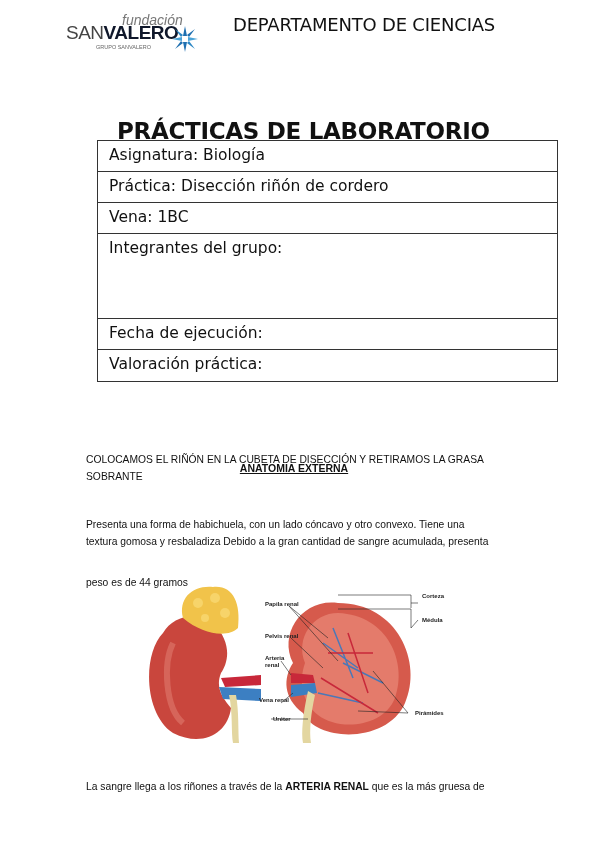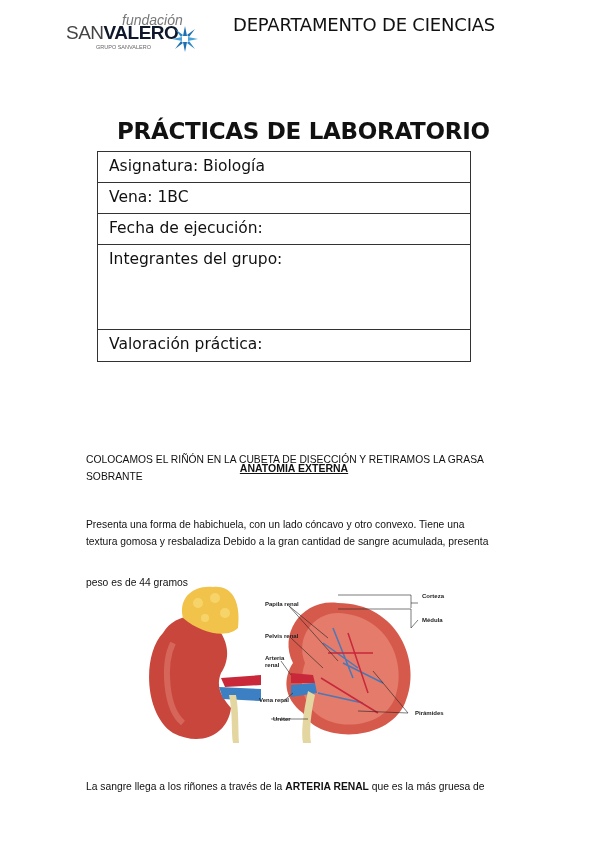--- a/index.html
+++ b/index.html
@@ -5,21 +5,21 @@
   html, body { margin:0; padding:0; background:#ffffff; }
   body { width:600px; height:848px; position:relative; overflow:hidden; font-family:"DejaVu Sans", sans-serif; color:#111; }
   .logo { position:absolute; left:66px; top:10px; width:150px; height:44px; }
   .logo .fund { position:absolute; left:56px; top:2px; font-size:14px; font-style:italic; color:#777; font-family:"Liberation Sans", sans-serif; }
   .logo .brand { position:absolute; left:0; top:12px; font-size:19px; letter-spacing:-0.5px; font-family:"Liberation Sans", sans-serif; color:#444; }
   .logo .brand b { color:#0f172a; }
   .logo .grupo { position:absolute; left:30px; top:34px; font-size:5.5px; color:#666; font-family:"Liberation Sans", sans-serif; }
   .logo svg { position:absolute; left:104px; top:14px; }
   .dept { position:absolute; left:233px; top:14px; font-size:18px; font-family:"DejaVu Sans", sans-serif; letter-spacing:-0.2px; }
   .title { position:absolute; left:117px; top:118px; font-size:23px; font-weight:bold; font-family:"DejaVu Sans", sans-serif; letter-spacing:-0.3px; }
-  .form-table { position:absolute; left:97px; top:151px; width:374px; border:1.5px solid #333; box-sizing:border-box; }
+  .form-table { position:absolute; left:97px; top:140px; width:461px; border:1.5px solid #333; box-sizing:border-box; }
   .form-row { border-bottom:1.5px solid #333; height:31px; box-sizing:border-box; padding:5px 0 0 11px; font-size:15.5px; font-family:"DejaVu Sans", sans-serif; }
   .form-row:last-child { border-bottom:none; }
   .form-row.tall { height:85px; }
   .p { position:absolute; left:86px; font-family:"Liberation Sans", sans-serif; font-size:10.3px; line-height:17px; color:#111;margin-top:32px; }
   .heading { position:absolute; left:0; width:588px; text-align:center; top:462px; font-family:"Liberation Sans", sans-serif; font-weight:bold; font-size:10.5px; text-decoration:underline; }
   .figure { position:absolute; left:143px; top:583px; width:313px; height:160px; }
   .figure .lbl { position:absolute; font-family:"Liberation Sans", sans-serif; font-size:6px; font-weight:bold; color:#222; }
 </style>
 </head>
 <body>
@@ -41,23 +41,24 @@
     </g>
   </svg>
 </div>
 
 <div class="dept">DEPARTAMENTO DE CIENCIAS</div>
 
 <div class="title">PRÁCTICAS DE LABORATORIO</div>
 
 <div class="form-table">
   <div class="form-row">Asignatura: Biología</div>
+  <div class="form-row">Práctica: Disección riñón de cordero</div>
   <div class="form-row">Vena: 1BC</div>
+  <div class="form-row tall">Integrantes del grupo:</div>
   <div class="form-row">Fecha de ejecución:</div>
-  <div class="form-row tall">Integrantes del grupo:</div>
   <div class="form-row">Valoración práctica:</div>
 </div>
 
 <div class="p" style="top:419px;">
   <div>COLOCAMOS EL RIÑÓN EN LA CUBETA DE DISECCIÓN Y RETIRAMOS LA GRASA</div>
   <div>SOBRANTE</div>
 </div>
 
 <div class="heading">ANATOMIA EXTERNA</div>
 

